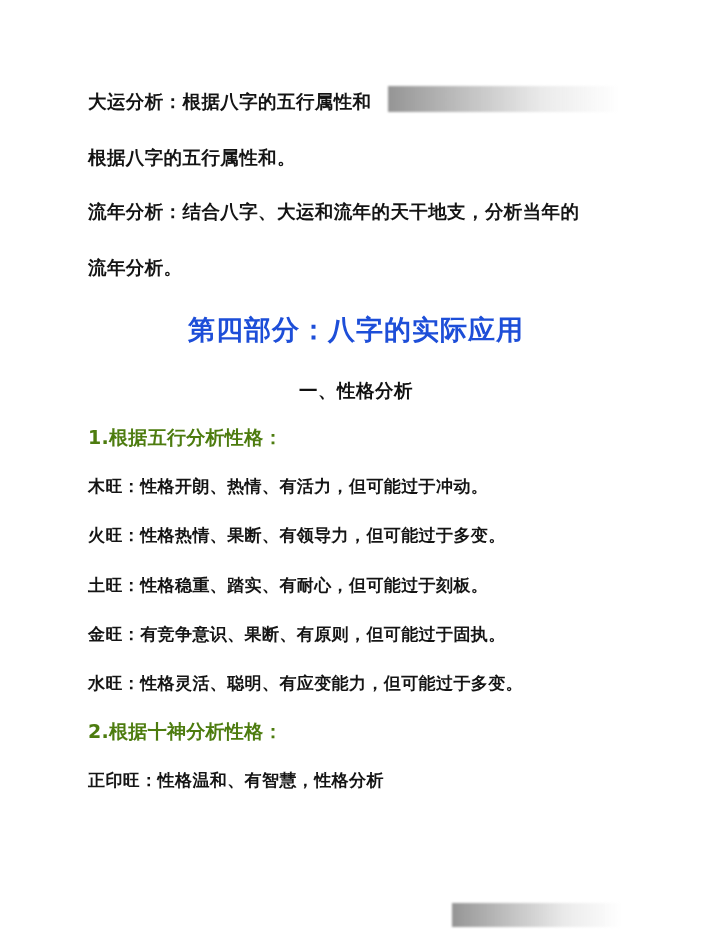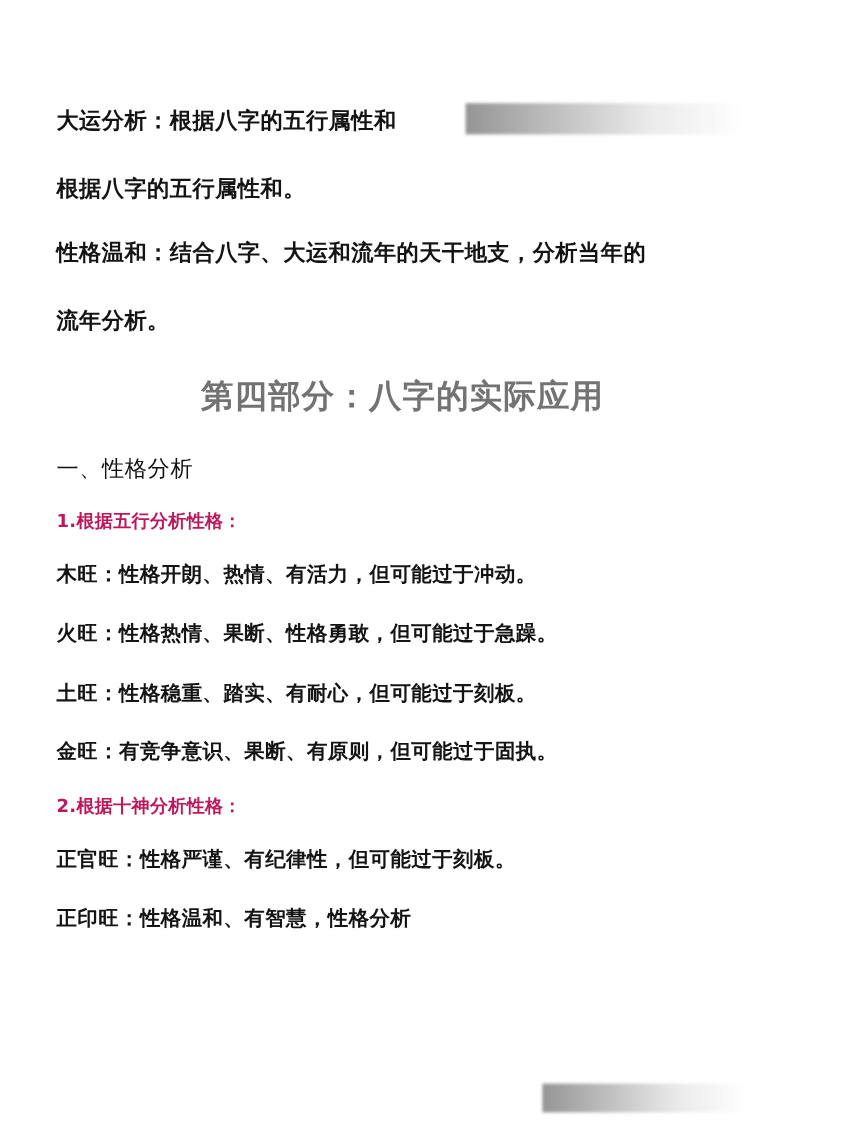--- a/index.html
+++ b/index.html
@@ -12,55 +12,56 @@
     height: 947px;
     font-family: "DejaVu Sans", "Liberation Sans", sans-serif;
     color: #1a1a1a;
     overflow: hidden;
     position: relative;
   }
   .page {
     width: 720px;
     height: 947px;
     box-sizing: border-box;
-    padding: 84px 96px 0 47px;
+    padding: 84px 96px 0 88px;
     position: relative;
   }
   .para {
     font-size: 18.5px;
     line-height: 1.95;
     letter-spacing: 0.4px;
     margin: 0 0 20px 0;
     font-weight: 600;
     color: #141414;
   }
   .para.tight {
     margin-bottom: 18px;
   }
   .heading {
     text-align: center;
     font-size: 27px;
     font-weight: 700;
     letter-spacing: 1px;
     margin: 26px 0 30px 0;
-    color: #737373;
+    color: #1d4ed8;
   }
   .subheading {
     font-size: 18.5px;
-    font-weight: 400;
+    font-weight: 700;
     letter-spacing: 0.5px;
     margin: 0 0 22px 0;
     color: #111111;
+    text-align: center;
   }
   .numbered {
-    font-size: 15px;
+    font-size: 19px;
     font-weight: 700;
     letter-spacing: 0.3px;
     margin: 0 0 22px 0;
-    color: #be185d;
+    color: #4d7c0f;
   }
   .item {
     font-size: 17px;
     font-weight: 600;
     letter-spacing: 0.4px;
     margin: 0 0 22px 0;
     color: #141414;
     line-height: 1.6;
   }
   .redact {
@@ -92,35 +93,35 @@
   }
 </style>
 </head>
 <body>
 
 <div class="page">
 
   <p class="para">大运分析：根据八字的五行属性和</p>
   <p class="para tight">根据八字的五行属性和。</p>
 
-  <p class="para">性格温和：结合八字、大运和流年的天干地支，分析当年的</p>
+  <p class="para">流年分析：结合八字、大运和流年的天干地支，分析当年的</p>
   <p class="para tight">流年分析。</p>
 
   <h1 class="heading">第四部分：八字的实际应用</h1>
 
   <h2 class="subheading">一、性格分析</h2>
 
   <p class="numbered">1.根据五行分析性格：</p>
 
   <p class="item">木旺：性格开朗、热情、有活力，但可能过于冲动。</p>
-  <p class="item">火旺：性格热情、果断、性格勇敢，但可能过于急躁。</p>
+  <p class="item">火旺：性格热情、果断、有领导力，但可能过于多变。</p>
   <p class="item">土旺：性格稳重、踏实、有耐心，但可能过于刻板。</p>
   <p class="item">金旺：有竞争意识、果断、有原则，但可能过于固执。</p>
+  <p class="item">水旺：性格灵活、聪明、有应变能力，但可能过于多变。</p>
 
   <p class="numbered">2.根据十神分析性格：</p>
 
-  <p class="item">正官旺：性格严谨、有纪律性，但可能过于刻板。</p>
   <p class="item">正印旺：性格温和、有智慧，性格分析</p>
 
   <div class="redact" id="redact-top"></div>
   <div class="redact" id="redact-bottom"></div>
   <div class="fadeout"></div>
 </div>
 
 </body></html>

